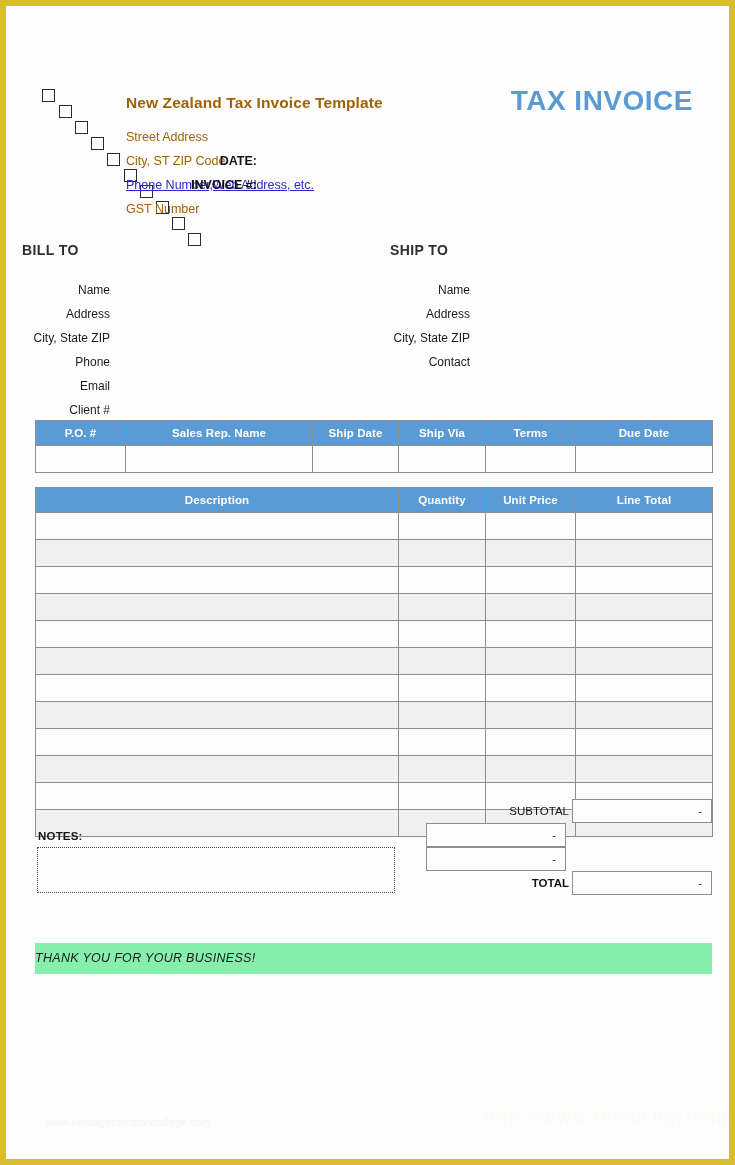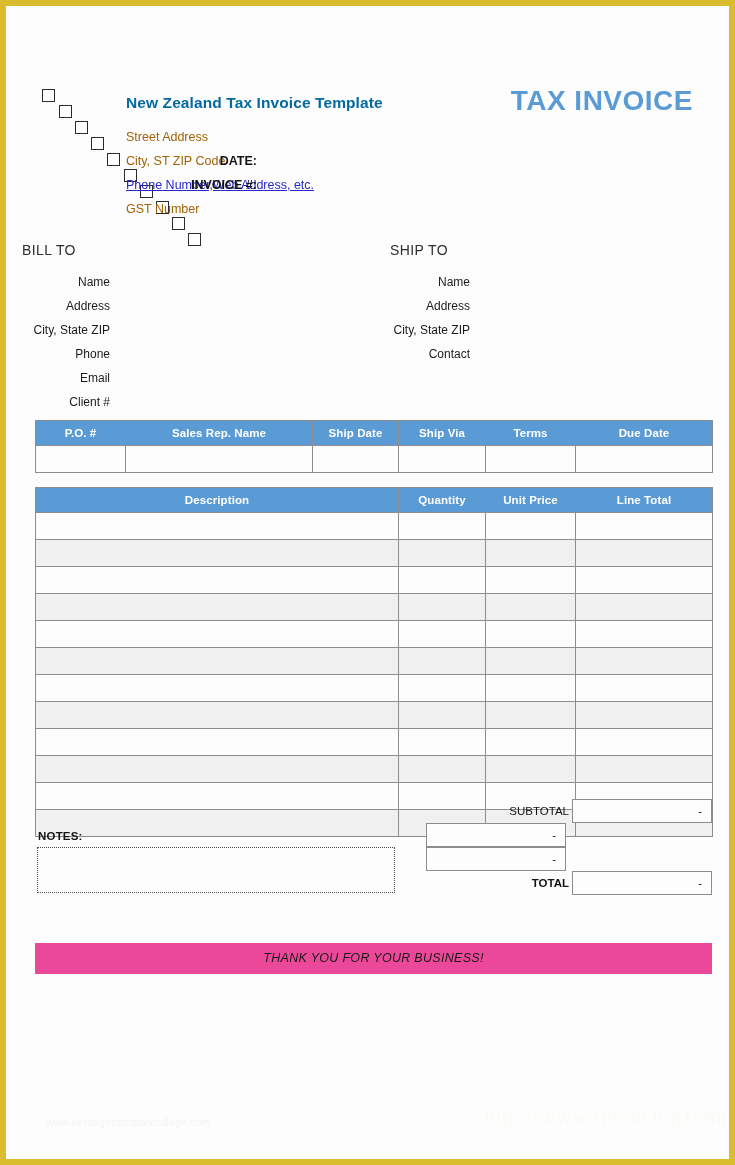--- a/index.html
+++ b/index.html
@@ -37,21 +37,21 @@
     height: 13px;
   }
 
   
   .company-title {
     position: absolute;
     left: 120px;
     top: 88px;
     font-size: 15.5px;
     font-weight: bold;
-    color: #0369a1;
+    color: #a16207;
     letter-spacing: 0.1px;
     white-space: nowrap;
   }
   .company-line {
     position: absolute;
     left: 120px;
     font-size: 12.5px;
     color: #a16207;
     white-space: nowrap;
   }
@@ -81,24 +81,24 @@
   .meta-label.m1 { top: 148px; margin-left: 24px; }
   .meta-label.m2 { top: 172px; }
 
   
   .party {
     position: absolute;
     top: 236px;
   }
   .party-heading {
     font-size: 14px;
-    font-weight: normal;
+    font-weight: bold;
     color: #2e2e2e;
     letter-spacing: 0.4px;
-    margin-bottom: 12px;
+    margin-bottom: 20px;
   }
   .party-head-left  { padding-left: 16px; }
   .party-head-right { padding-left: 24px; }
   .party-field {
     font-size: 12px;
     color: #1b1b1b;
     text-align: right;
     height: 24px;
     line-height: 24px;
     white-space: nowrap;
@@ -193,25 +193,24 @@
     padding-right: 9px;
   }
 
   
   .thanks {
     position: absolute;
     left: 29px;
     top: 937px;
     width: 677px;
     height: 31px;
-    background: #ec4899;
+    background: #86efac;
     color: #191919;
     font-size: 12.5px;
     font-style: italic;
-    text-align: center;
     line-height: 31px;
     letter-spacing: 0.3px;
   }
 
   
   .wm-left {
     position: absolute;
     left: 40px;
     top: 1110px;
     font-size: 10.5px;

